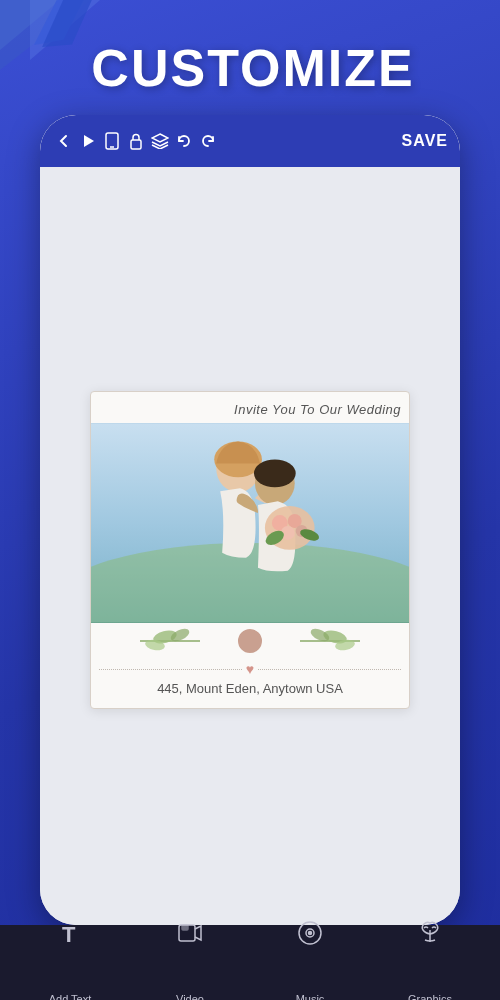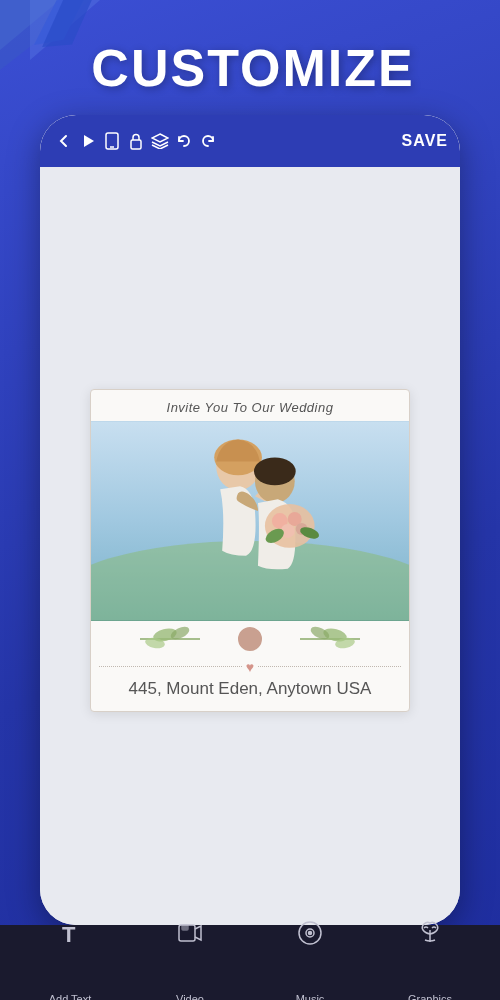--- a/index.html
+++ b/index.html
@@ -100,21 +100,21 @@
       background: #faf9f7;
       border: 1.5px solid #d8d0c8;
       border-radius: 4px;
       width: 100%;
       max-width: 320px;
       overflow: hidden;
       box-shadow: 0 2px 12px rgba(0,0,0,0.1);
     }
 
     .card-header-text {
-      text-align: center;
+      text-align: right;
       padding: 10px 8px 6px;
       font-size: 13px;
       color: #555;
       font-style: italic;
       letter-spacing: 0.5px;
     }
 
     .card-photo {
       width: 100%;
       height: 200px;
@@ -172,21 +172,21 @@
 
     .card-date {
       text-align: center;
       font-size: 13px;
       color: #555;
       padding: 4px 8px 2px;
       font-weight: 500;
     }
     .card-address {
       text-align: center;
-      font-size: 17px;
+      font-size: 13px;
       color: #555;
       padding: 2px 8px 12px;
     }
 
     
     .phone-inner {
       height: calc(100% - 52px);
       display: flex;
       flex-direction: column;
     }

